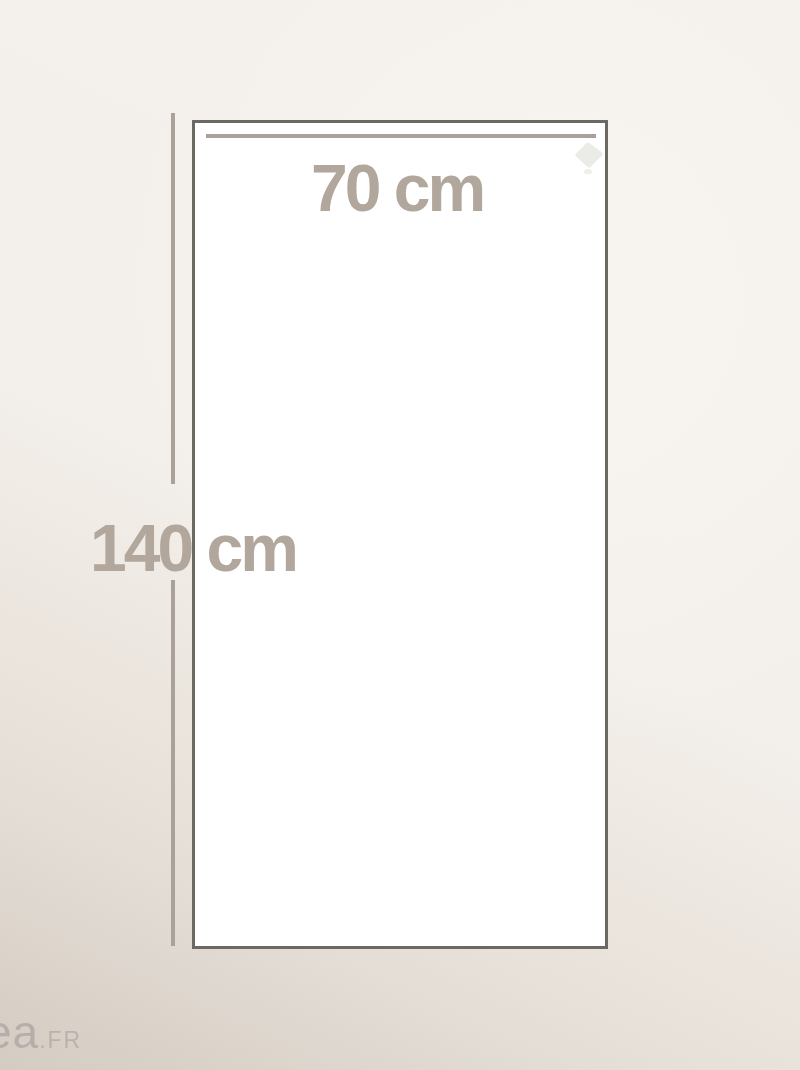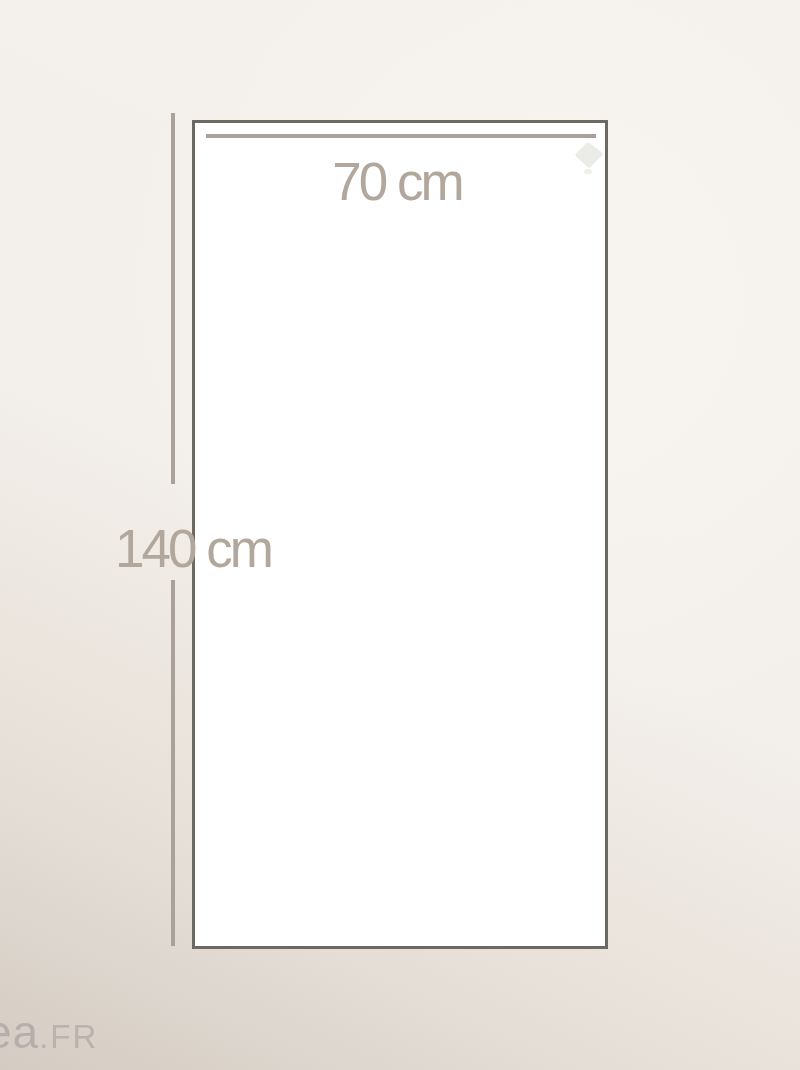--- a/index.html
+++ b/index.html
@@ -47,22 +47,22 @@
   }
   .height-line-bottom {
     left: 171px;
     top: 580px;
     width: 4px;
     height: 366px;
   }
   .dim-label {
     position: absolute;
     color: #b2a79c;
-    font-weight: 400;
-    font-size: 53px;
+    font-weight: 700;
+    font-size: 66px;
     letter-spacing: -3px;
     white-space: nowrap;
     line-height: 1;
     z-index: 5;
   }
   .width-label {
     left: 192px;
     top: 155px;
     width: 410px;
     text-align: center;
@@ -87,21 +87,21 @@
     color: #b8adaa;
     white-space: nowrap;
     z-index: 6;
   }
   .watermark .wm-name {
     font-size: 46px;
     font-weight: 400;
     letter-spacing: 1px;
   }
   .watermark .wm-tld {
-    font-size: 33px;
+    font-size: 23px;
     font-weight: 300;
     letter-spacing: 2px;
     color: #bcb1ad;
   }
 </style>
 </head>
 <body>
 
 <div class="scene">
 

